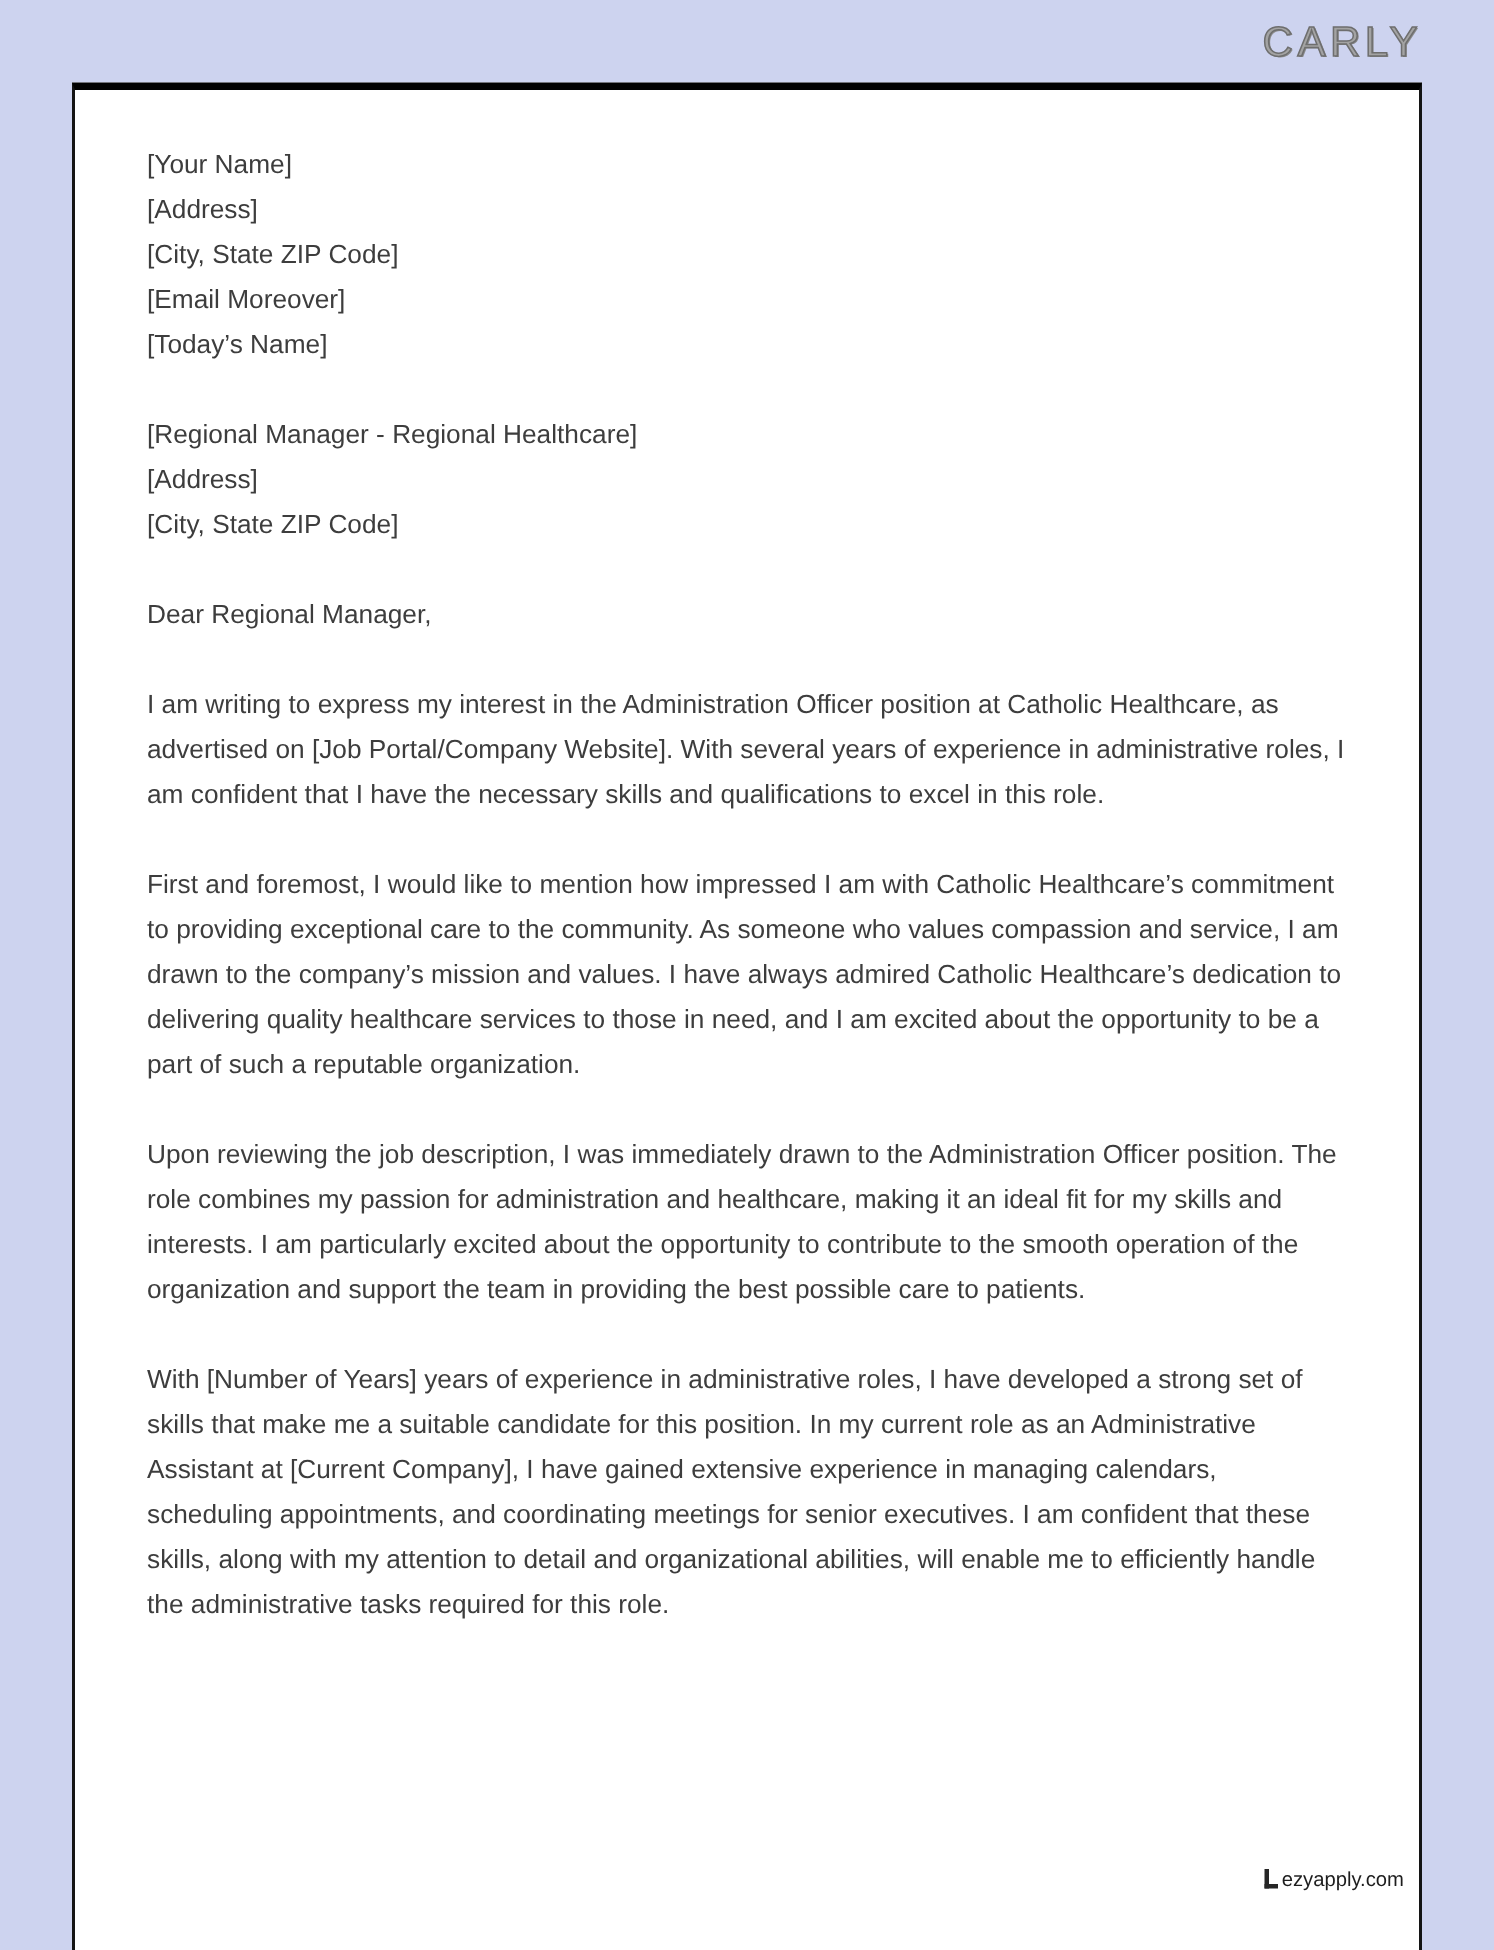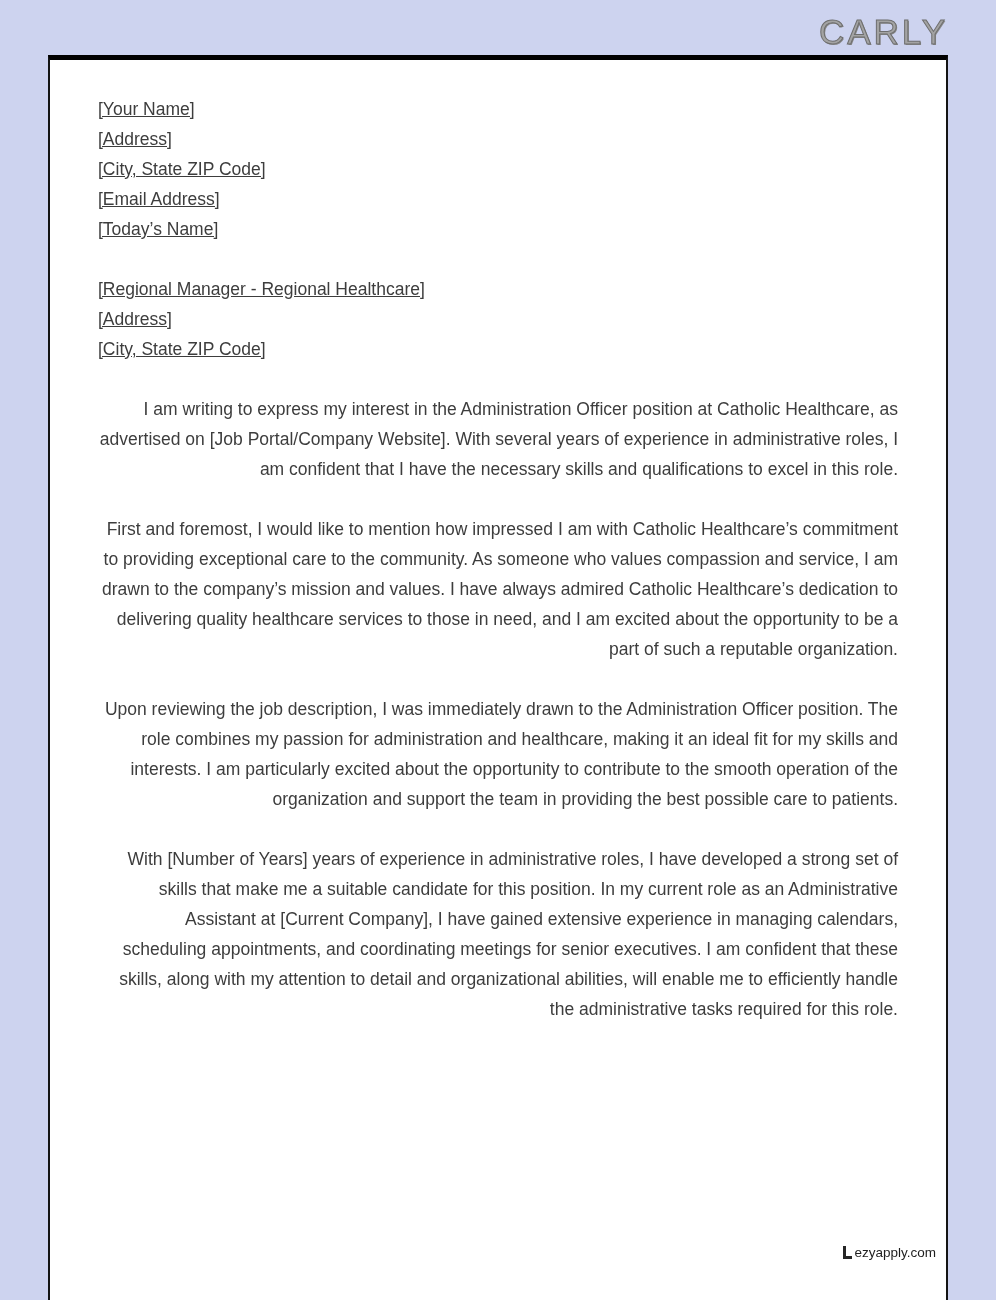--- a/index.html
+++ b/index.html
@@ -14,21 +14,21 @@
   }
   .screen {
     position: absolute;
     inset: 0;
     overflow: hidden;
   }
   .brand {
     position: absolute;
     top: 12px;
     right: 48px;
-    font-size: 35px;
+    font-size: 28px;
     font-weight: 500;
     letter-spacing: 3px;
     color: #a3a3a3;
     -webkit-text-stroke: 1px #6e6e6e;
     text-shadow: 1px 1px 0 #8a8a8a;
     z-index: 2;
   }
   .page {
     position: absolute;
     left: 48px;
@@ -37,22 +37,22 @@
     height: 1400px;
     background: #ffffff;
     border: 2px solid #141414;
     border-top: 5px solid #000000;
     padding: 34px 48px 40px 48px;
     color: #3d3d3d;
     font-size: 17.5px;
     line-height: 30px;
     z-index: 1;
   }
-  .block { margin: 0 0 30px 0; text-decoration: underline; }
-  .para  { margin: 0 0 30px 0; text-align: right; }
+  .block { margin: 0 0 30px 0; }
+  .para  { margin: 0 0 30px 0; }
   .line  { white-space: pre-wrap; }
   .watermark {
     position: absolute;
     right: 60px;
     top: 1245px;
     z-index: 3;
     font-size: 13.5px;
     color: #1e1e1e;
     display: flex;
     align-items: center;
@@ -72,30 +72,33 @@
 <div class="screen">
 
   <div class="brand">CARLY</div>
 
   <div class="page">
 
     <div class="block">
       <div class="line">[Your Name]</div>
       <div class="line">[Address]</div>
       <div class="line">[City, State ZIP Code]</div>
-      <div class="line">[Email Address]</div>
+      <div class="line">[Email Moreover]</div>
       <div class="line">[Today’s Name]</div>
     </div>
 
     <div class="block">
       <div class="line">[Regional Manager - Regional Healthcare]</div>
       <div class="line">[Address]</div>
       <div class="line">[City, State ZIP Code]</div>
     </div>
 
+    <div class="block">
+      <div class="line">Dear Regional Manager,</div>
+    </div>
 
     <p class="para">I am writing to express my interest in the Administration Officer position at Catholic Healthcare, as advertised on [Job Portal/Company Website]. With several years of experience in administrative roles, I am confident that I have the necessary skills and qualifications to excel in this role.</p>
     <p class="para">First and foremost, I would like to mention how impressed I am with Catholic Healthcare’s commitment to providing exceptional care to the community. As someone who values compassion and service, I am drawn to the company’s mission and values. I have always admired Catholic Healthcare’s dedication to delivering quality healthcare services to those in need, and I am excited about the opportunity to be a part of such a reputable organization.</p>
     <p class="para">Upon reviewing the job description, I was immediately drawn to the Administration Officer position. The role combines my passion for administration and healthcare, making it an ideal fit for my skills and interests. I am particularly excited about the opportunity to contribute to the smooth operation of the organization and support the team in providing the best possible care to patients.</p>
     <p class="para">With [Number of Years] years of experience in administrative roles, I have developed a strong set of skills that make me a suitable candidate for this position. In my current role as an Administrative Assistant at [Current Company], I have gained extensive experience in managing calendars, scheduling appointments, and coordinating meetings for senior executives. I am confident that these skills, along with my attention to detail and organizational abilities, will enable me to efficiently handle the administrative tasks required for this role.</p>
 
   </div>
 
   <div class="watermark">
     <span class="wm-mark"></span>

